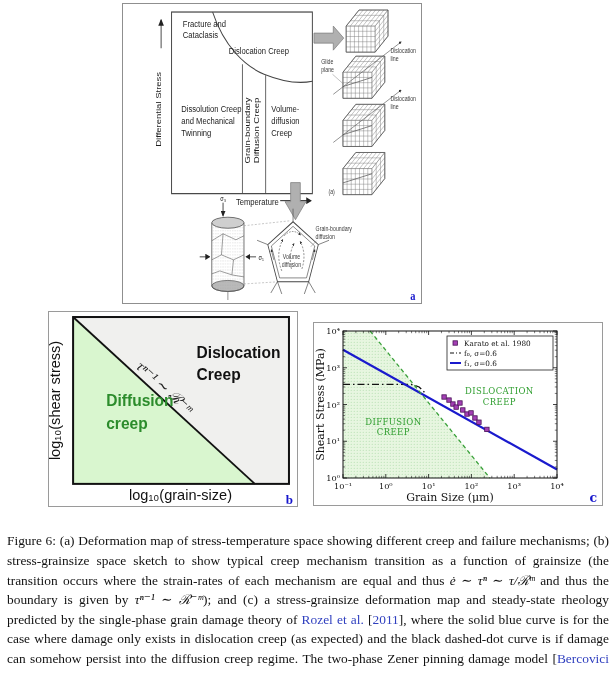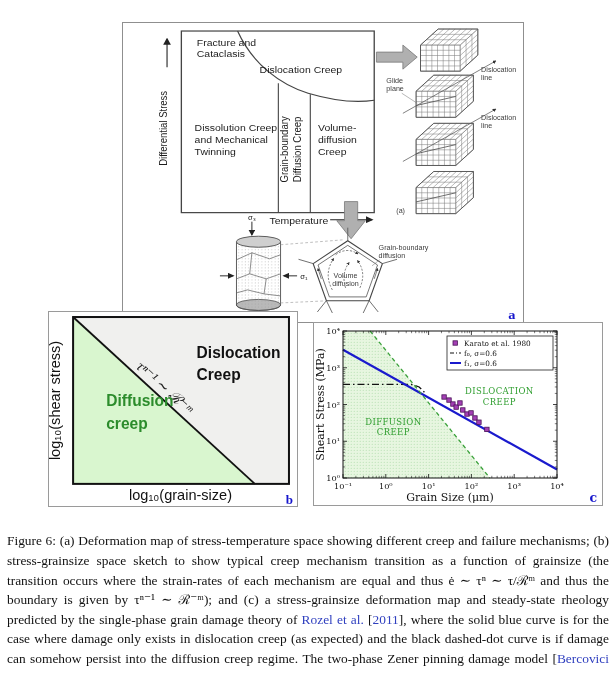--- a/index.html
+++ b/index.html
@@ -1,34 +1,34 @@
 <!DOCTYPE html>
 <html><head>
 <meta charset="utf-8">
 <style>
   html,body{margin:0;padding:0;background:#ffffff;}
   #page{position:relative;width:616px;height:673px;background:#fff;overflow:hidden;
         font-family:"Liberation Sans","DejaVu Sans",sans-serif;}
   .panel{position:absolute;background:#fff;box-sizing:border-box;}
-  #panelA{left:122px;top:22px;width:402px;height:301px;border:1.5px solid #8f8f8f;padding-left:22px;}
+  #panelA{left:122px;top:3px;width:300px;height:301px;border:1.5px solid #8f8f8f;padding-left:22px;}
   #panelB{left:48px;top:311px;width:250px;height:196px;border:1.5px solid #9a9a9a;}
   #panelC{left:313px;top:322px;width:290px;height:184px;border:1px solid #9a9a9a;}
   .panel svg{display:block;width:100%;height:100%;}
   svg text{user-select:none;}
   .a-lab{font-family:"Liberation Sans","DejaVu Sans",sans-serif;fill:#1c1c1c;font-size:9.5px;}
   .a-small{font-family:"Liberation Sans","DejaVu Sans",sans-serif;fill:#3c3c3c;font-size:6.5px;}
   .a-sigma{font-family:"Liberation Sans","DejaVu Sans",sans-serif;fill:#222;font-size:7px;}
   .p-letter{font-family:"Liberation Serif","DejaVu Serif",serif;font-weight:bold;font-size:13px;fill:#1515cc;}
   .b-region{font-weight:bold;font-size:15.5px;}
   .b-axis{font-size:14.5px;fill:#111;}
   .b-eq{font-family:"Liberation Serif","DejaVu Serif",serif;font-style:italic;font-size:15px;fill:#222;}
   #caption{position:absolute;left:7px;top:518px;width:602px;text-align:justify;
            font-family:"Liberation Serif","DejaVu Serif",serif;font-size:13.4px;line-height:1.46;color:#111;}
   .cap-link{cursor:pointer;font-family:Liberation Serif, serif;}
-  .cap-math{}
+  .cap-math{font-style:italic;}
 </style>
 </head>
 <body>
 
 <div id="page">
 
   <div id="panelA" class="panel">
     <svg viewBox="0 0 343 298" preserveAspectRatio="none">
       <defs>
         <marker id="ah" viewBox="0 0 10 10" refX="8" refY="5" markerWidth="7" markerHeight="7" orient="auto-start-reverse">

